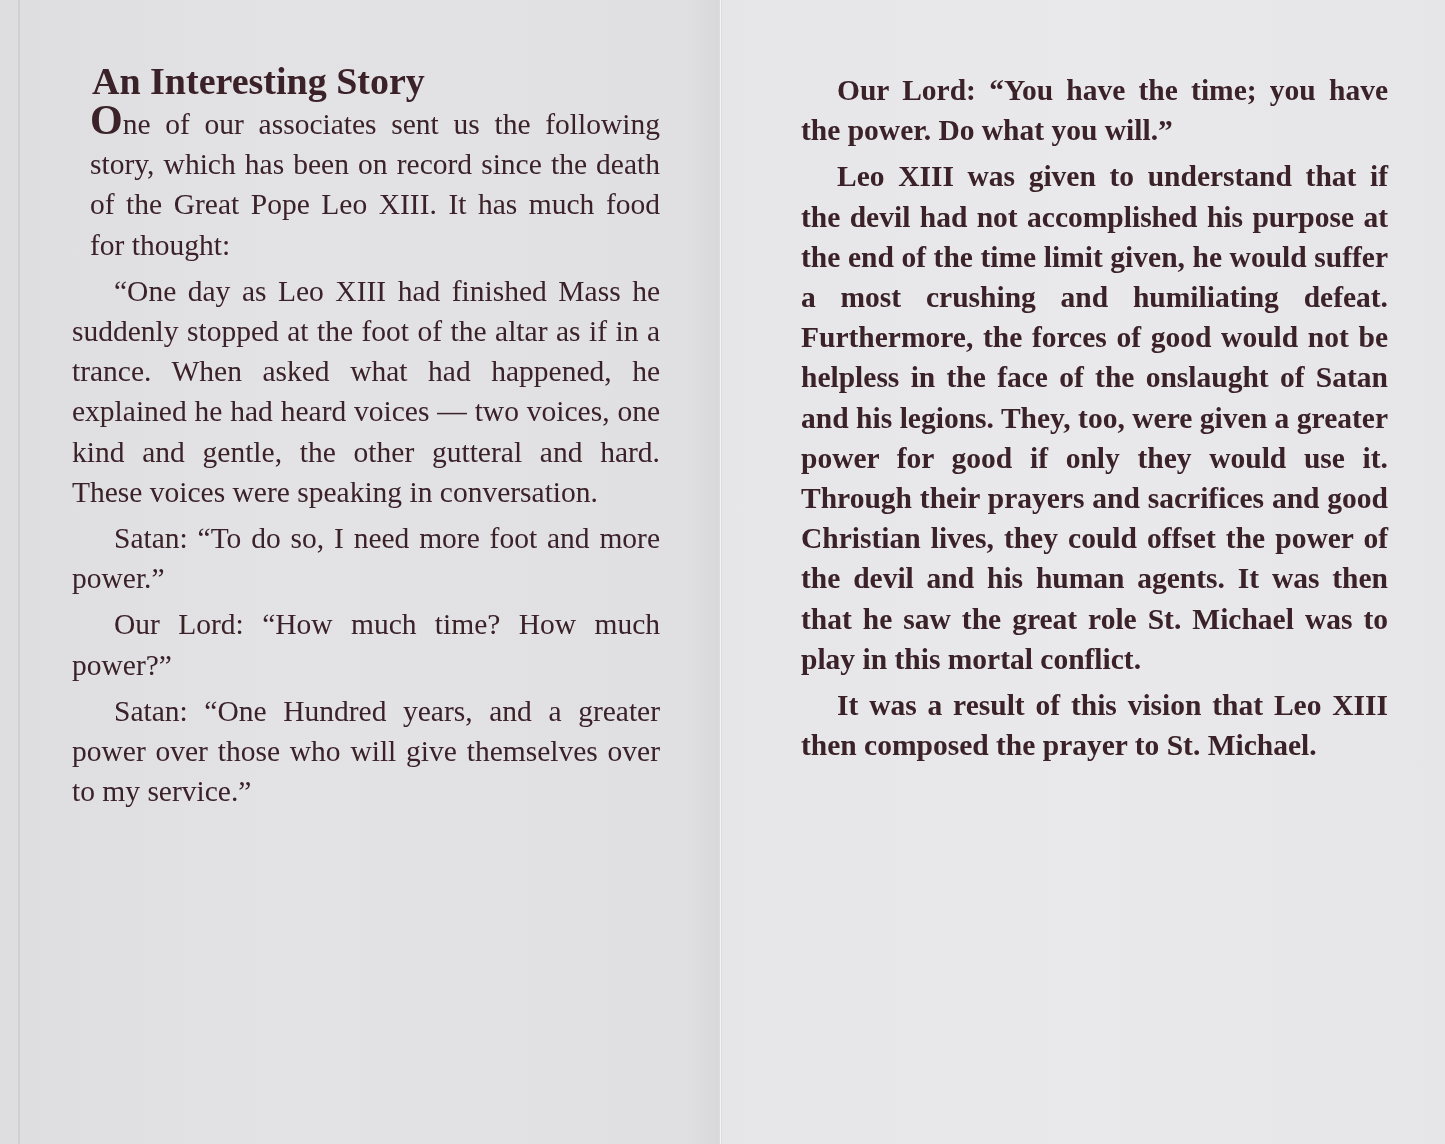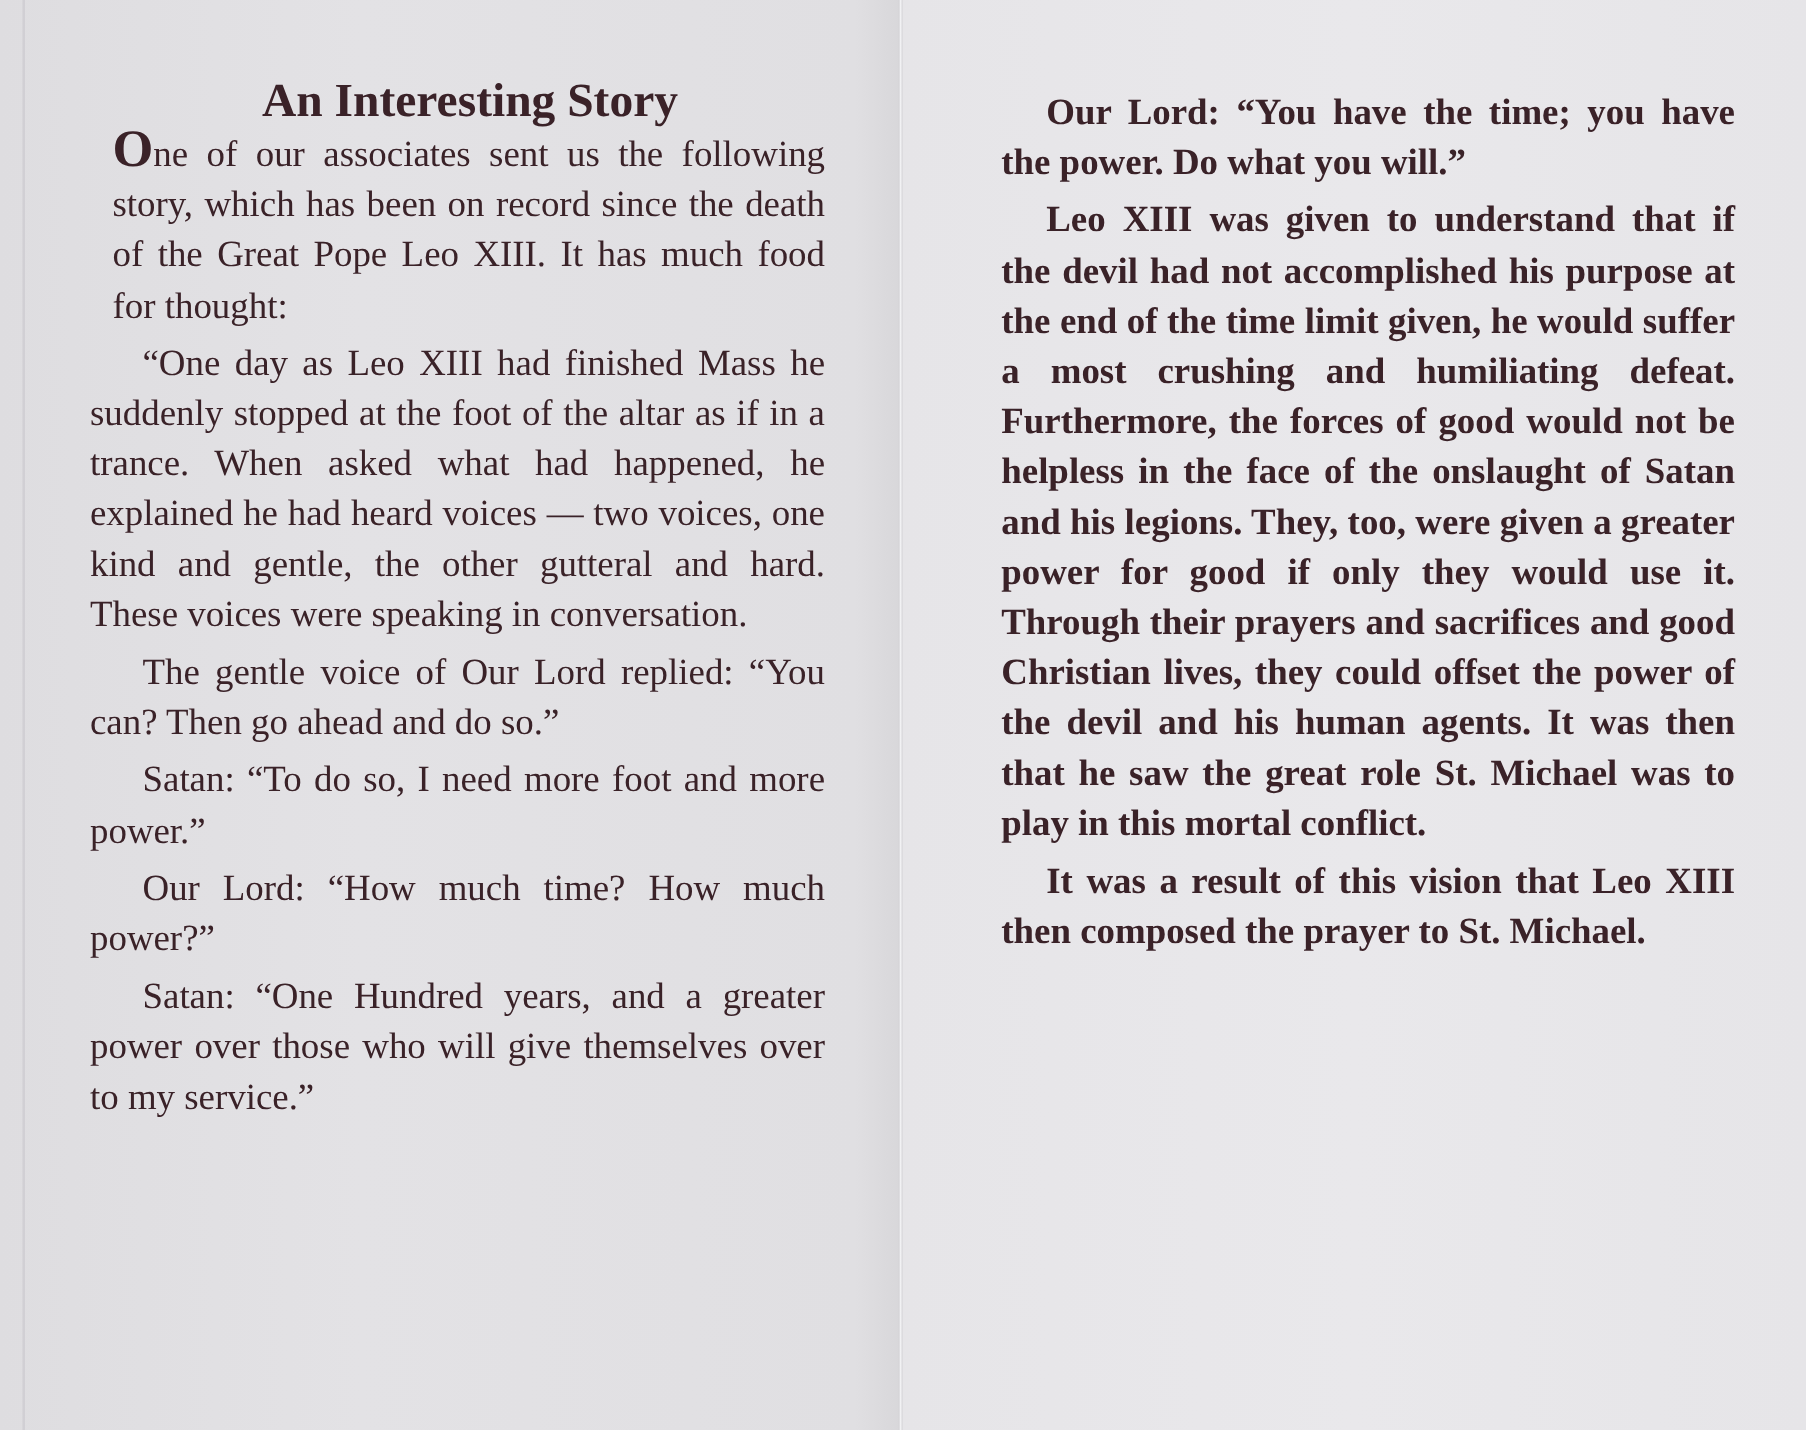--- a/index.html
+++ b/index.html
@@ -64,21 +64,21 @@
     }
     .col-right {
       left: 801px;
       top: 70px;
       width: 587px;
     }
     .title {
       font-weight: bold;
       font-size: 38px;
       line-height: 46px;
-      text-align: center;
+      text-align: left;
       margin: 0 0 -2px 0;
       padding-left: 20px;
       color: #3a2228;
     }
     p {
       margin: 0 0 6px 0;
       text-align: justify;
       text-indent: 42px;
     }
     p.first {
@@ -99,21 +99,20 @@
 <div class="spread">
   <div class="page page-left"></div>
   <div class="left-edge"></div>
   <div class="page page-right"></div>
   <div class="fold"></div>
 
   <div class="column col-left">
     <h1 class="title">An Interesting Story</h1>
     <p class="first"><span class="dropcap">O</span><span>ne of our associates sent us the following story, which has been on record since the death of the Great Pope Leo XIII. It has much food for thought:</span></p>
     <p>“One day as Leo XIII had finished Mass he suddenly stopped at the foot of the altar as if in a trance. When asked what had happened, he explained he had heard voices — two voices, one kind and gentle, the other gutteral and hard. These voices were speaking in conversation.</p>
-    <p>The gentle voice of Our Lord replied: “You can? Then go ahead and do so.”</p>
     <p>Satan: “To do so, I need more foot and more power.”</p>
     <p>Our Lord: “How much time? How much power?”</p>
     <p>Satan: “One Hundred years, and a greater power over those who will give themselves over to my service.”</p>
   </div>
 
   <div class="column col-right">
     <p class="cont-first">Our Lord: “You have the time; you have the power. Do what you will.”</p>
     <p>Leo XIII was given to understand that if the devil had not accomplished his purpose at the end of the time limit given, he would suffer a most crushing and humiliating defeat. Furthermore, the forces of good would not be helpless in the face of the onslaught of Satan and his legions. They, too, were given a greater power for good if only they would use it. Through their prayers and sacrifices and good Christian lives, they could offset the power of the devil and his human agents. It was then that he saw the great role St. Michael was to play in this mortal conflict.</p>
     <p>It was a result of this vision that Leo XIII then composed the prayer to St. Michael.</p>
   </div>

